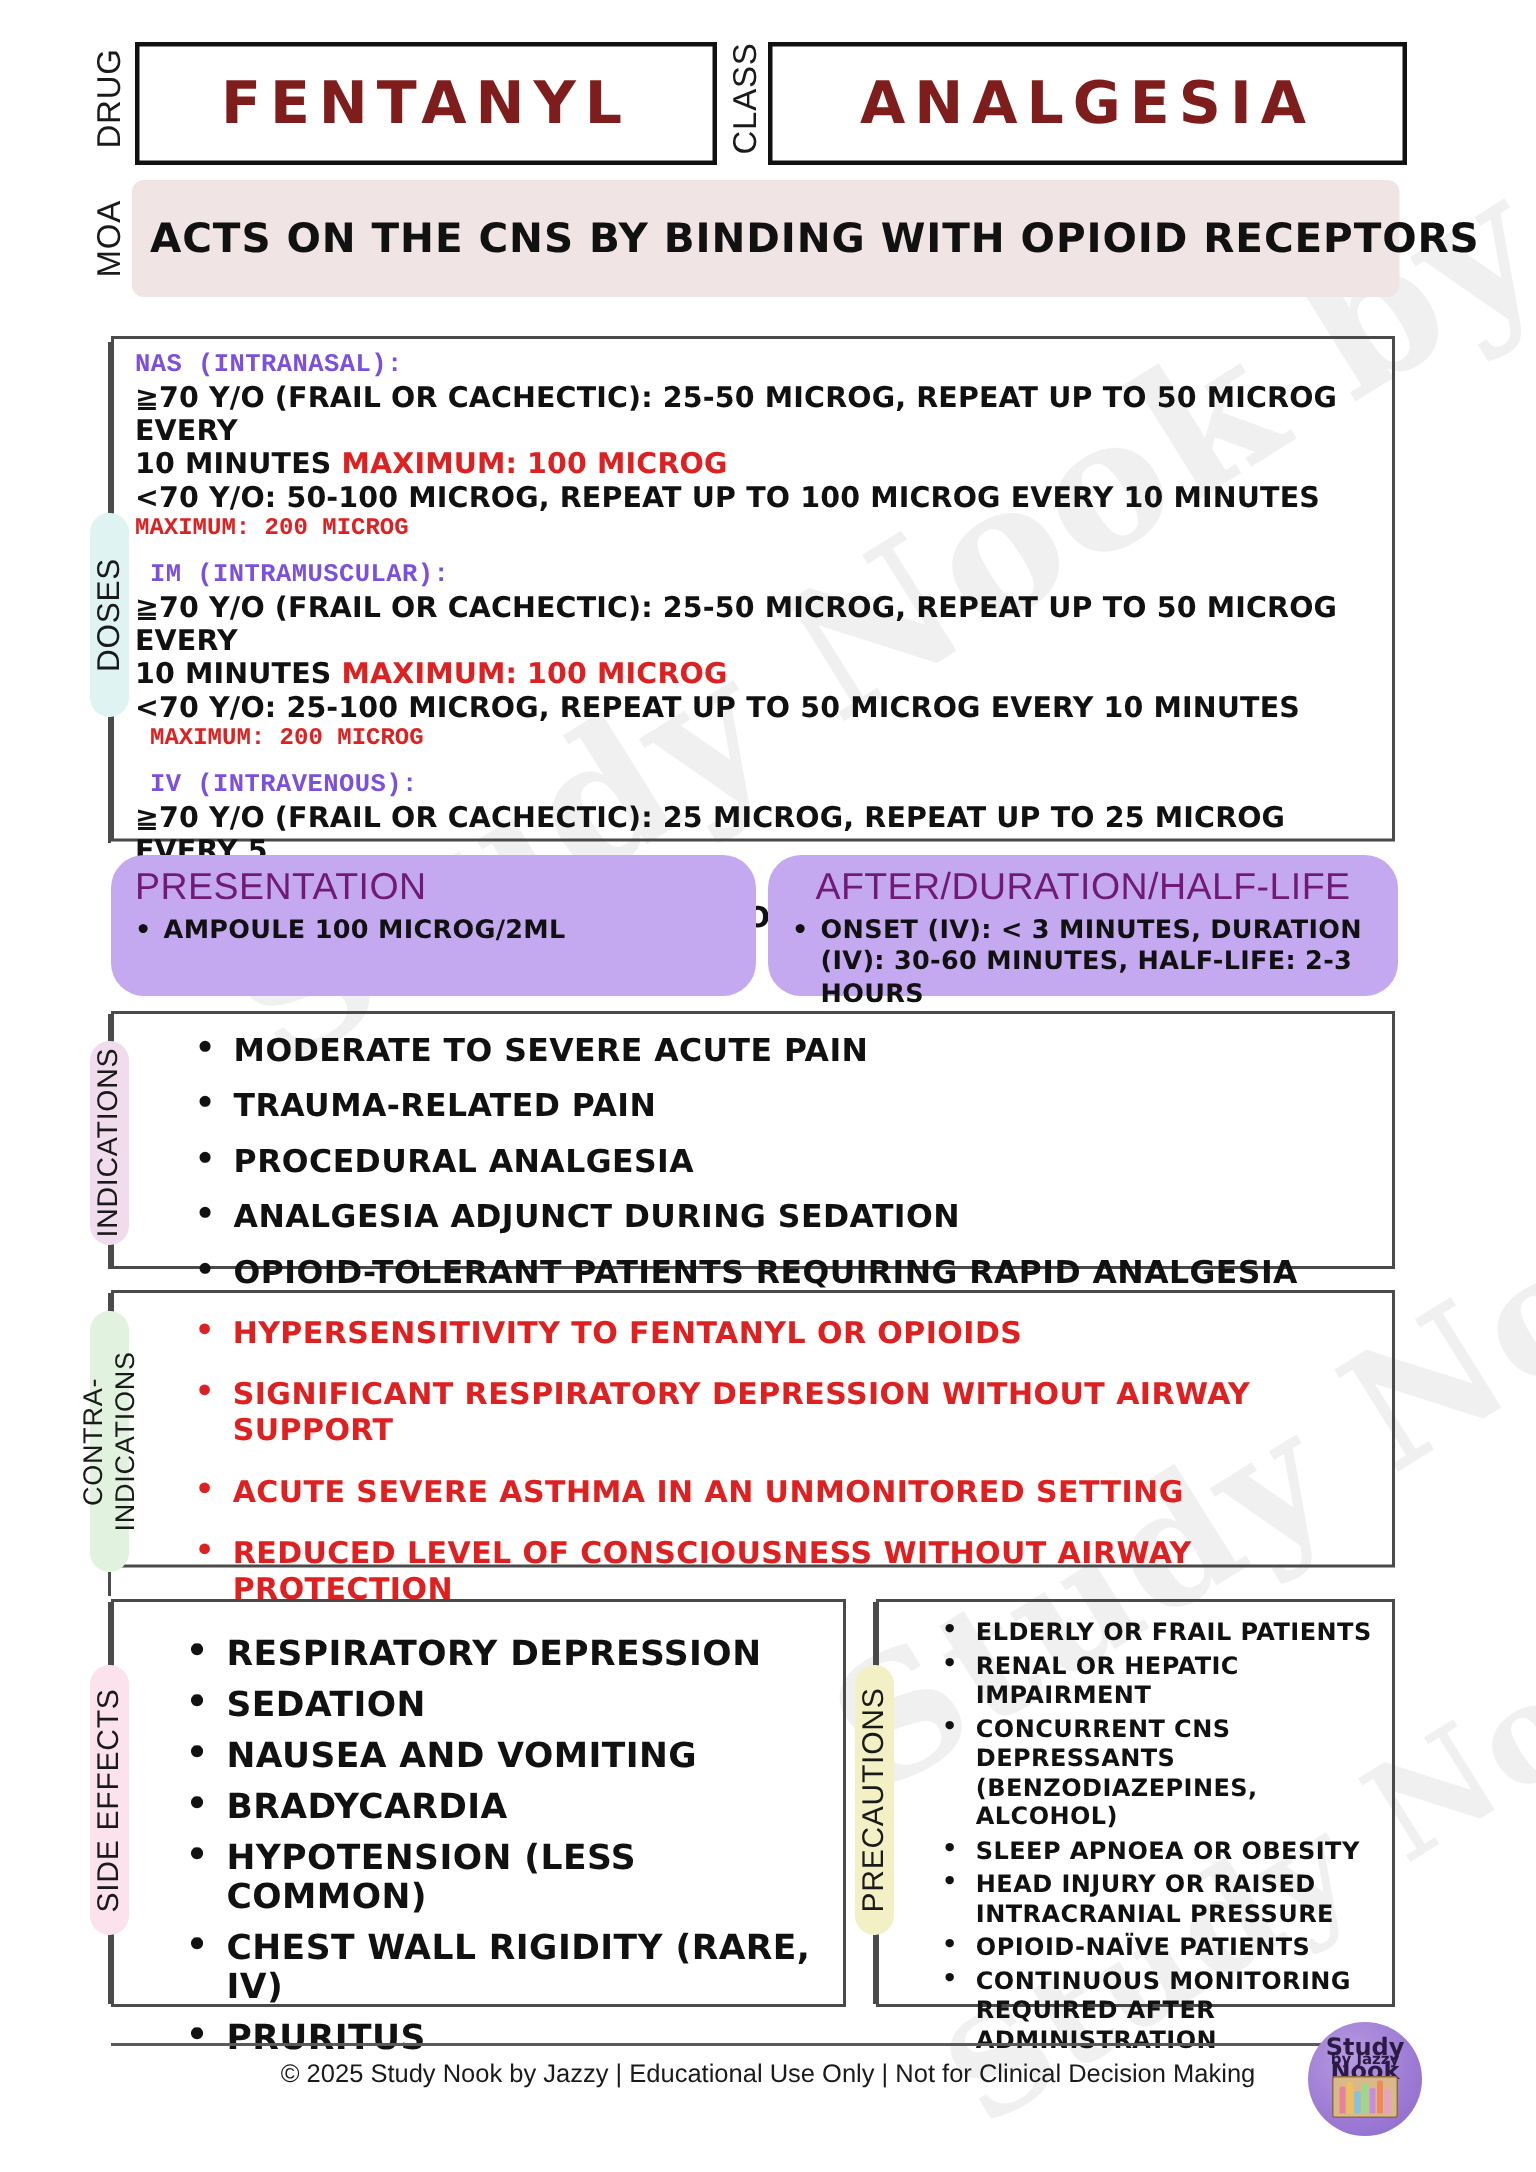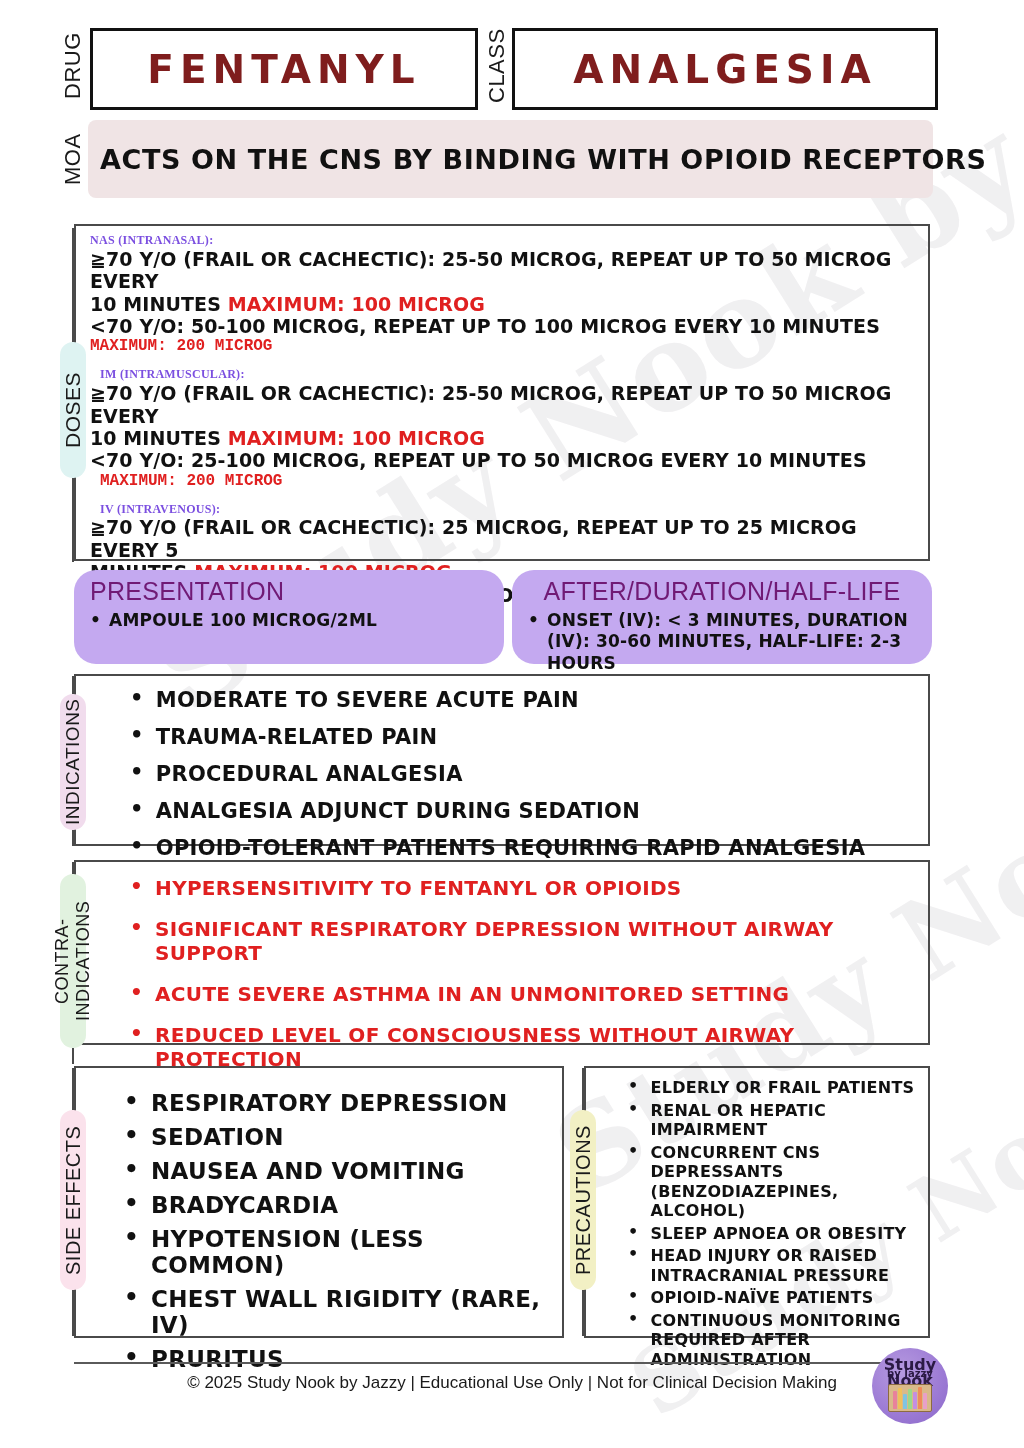--- a/index.html
+++ b/index.html
@@ -113,23 +113,23 @@
     left: 74px; top: 224px;
     width: 856px; height: 337px;
     border: 2px solid #4a4a4a;
     background: transparent;
     z-index: 2;
     box-sizing: border-box;
     padding: 8px 10px 0 14px;
   }
   .dose-group { margin-bottom: 12px; }
   .dose-route {
-    font-family: Liberation Serif, serif;
-    font-weight: bold;
-    font-size: 12px;
+    font-family: Liberation Mono, monospace;
+    font-weight: bold;
+    font-size: 17px;
     color: #7b4fe0;
     letter-spacing: .3px;
     line-height: 1.15;
   }
   .dose-line {
     font-family: "DejaVu Sans", sans-serif;
     font-weight: bold;
     font-size: 19px;
     color: #111;
     line-height: 1.18;

